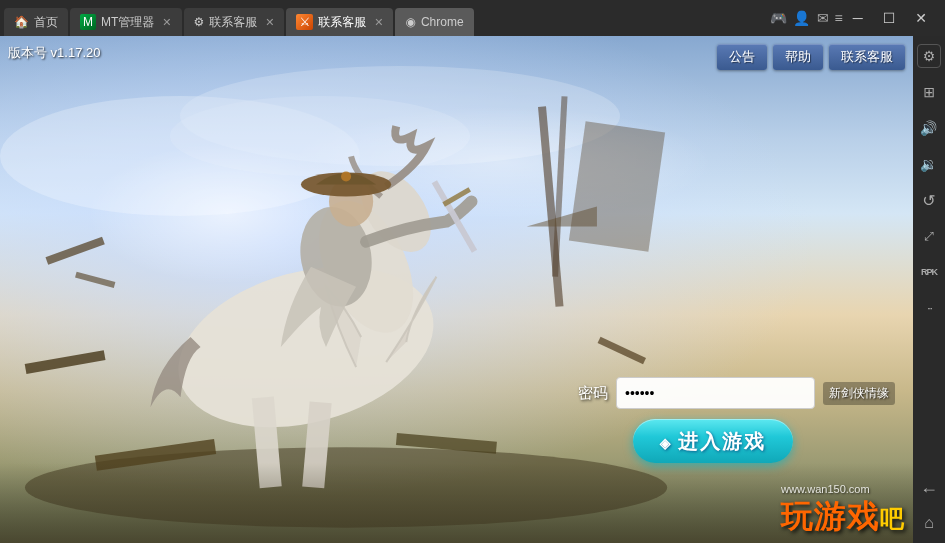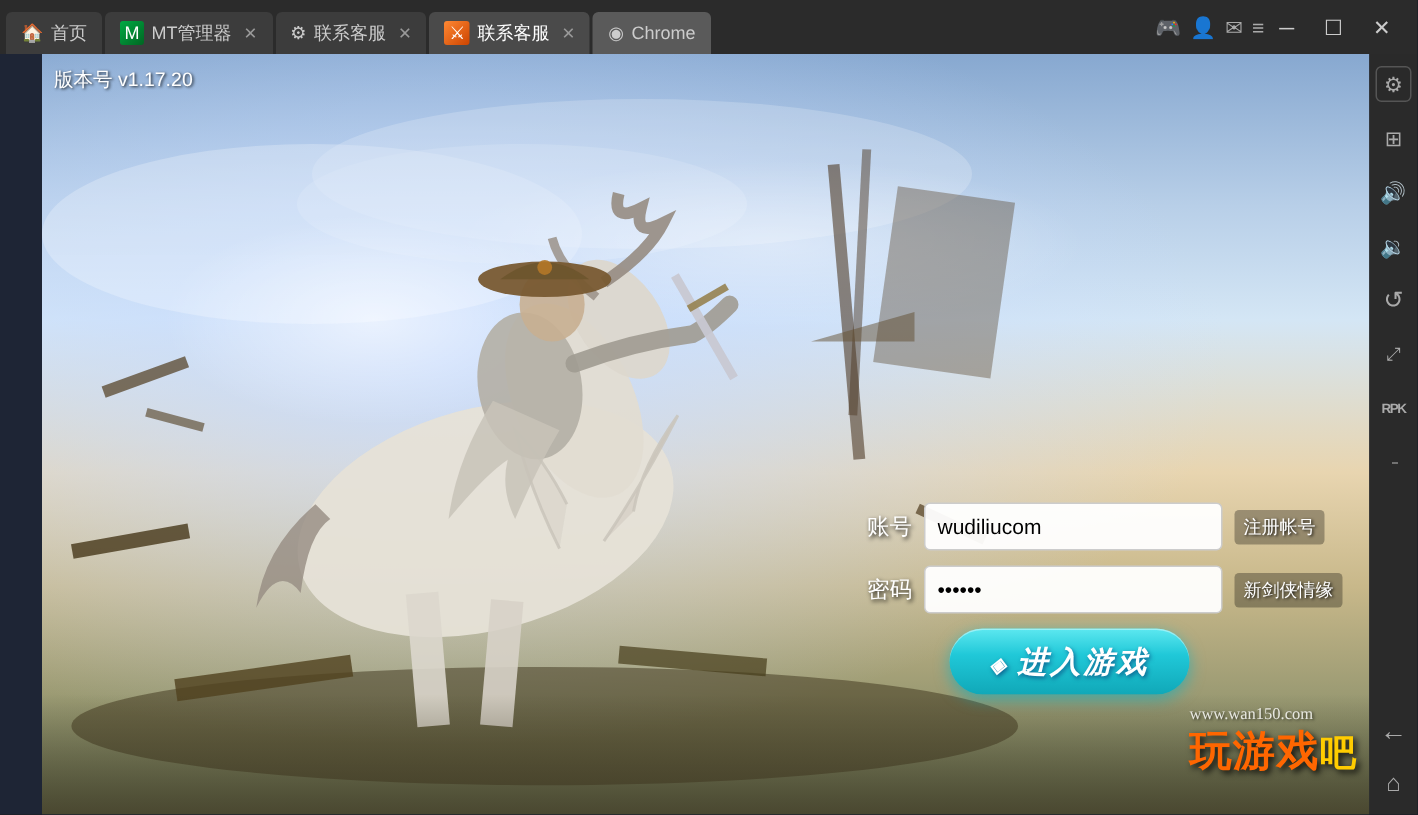--- a/index.html
+++ b/index.html
@@ -109,21 +109,20 @@
       overflow: hidden;
     }
 
     
     .game-bg {
       position: absolute;
       inset: 0;
       background: 
         radial-gradient(ellipse at 30% 40%, rgba(200, 220, 255, 0.9) 0%, transparent 60%),
         linear-gradient(180deg, #87a8d0 0%, #b8cfe8 20%, #d4e6f5 35%, #e8d5b0 55%, #c8b88a 70%, #6a7a5a 100%);
-      margin-left: 28px;
     }
 
     
     .game-bg::before {
       content: '';
       position: absolute;
       inset: 0;
       background:
         radial-gradient(ellipse 200px 100px at 25% 35%, rgba(255,255,255,0.6) 0%, transparent 70%),
         radial-gradient(ellipse 300px 80px at 55% 25%, rgba(255,255,255,0.4) 0%, transparent 70%);
@@ -221,36 +220,34 @@
       border: none;
       border-radius: 22px;
       background: linear-gradient(180deg, #5de8f0 0%, #20c8d8 40%, #10a8b8 100%);
       color: #fff;
       font-size: 20px;
       font-weight: bold;
       text-shadow: 1px 1px 3px rgba(0,0,80,0.5);
       cursor: pointer;
       box-shadow: 0 3px 10px rgba(0,180,200,0.6), inset 0 1px 0 rgba(255,255,255,0.4);
       letter-spacing: 2px;
-      font-style: italic;
     }
 
     
     .enter-btn::before {
       content: '◈ ';
       font-size: 14px;
     }
 
     
     .watermark {
       position: absolute;
-      bottom: 23px;
+      bottom: 4px;
       right: 8px;
       z-index: 20;
-      font-family: Liberation Serif, serif;
     }
     .watermark-text {
       color: #fff;
       font-size: 11px;
       text-shadow: 1px 1px 2px rgba(0,0,0,0.8);
       opacity: 0.8;
     }
     .watermark-logo {
       font-size: 22px;
       font-weight: bold;
@@ -394,37 +391,37 @@
       <rect x="455" y="130" width="6" height="80" fill="rgba(200,200,210,0.95)" transform="rotate(-30,458,170)"></rect>
       <rect x="445" y="148" width="30" height="5" fill="rgba(150,130,80,0.9)" transform="rotate(-30,460,150)"></rect>
 
       <path d="M315,220 Q290,260 285,300 Q310,270 325,260 Q320,280 330,300 Q345,265 360,240" fill="rgba(200,195,185,0.85)"></path>
     </svg>
 
     <div class="ground-overlay"></div>
 
     <div class="game-topbar">
       <span class="version-label">版本号 v1.17.20</span>
+      <div class="top-buttons">
+        <button class="top-btn">公告</button>
+        <button class="top-btn">帮助</button>
+        <button class="top-btn">联系客服</button>
+      </div>
     </div>
 
     <div class="login-panel">
-      <div class="login-row">
-        <span class="login-label">账号</span>
-        <input class="login-input" type="text" value="wudiliucom" style="">
-        <a class="login-link">注册帐号</a>
-      </div>
       <div class="login-row">
         <span class="login-label">密码</span>
         <input class="login-input" type="password" value="123456" style="">
         <a class="login-link">新剑侠情缘</a>
       </div>
       <button class="enter-btn">进入游戏</button>
     </div>
 
     <div class="watermark">
       <div class="watermark-text">www.wan150.com</div>
       <div class="watermark-logo">
-        <span style="color:#ff6600;font-size:28px;font-weight:900;text-shadow:2px 2px 4px rgba(0,0,0,0.9);text-align:right;">玩游戏</span><span style="color:#ffcc00;font-size:24px;font-weight:900;text-shadow:2px 2px 4px rgba(0,0,0,0.9);">吧</span>
+        <span style="color:#ff6600;font-size:32px;font-weight:900;text-shadow:2px 2px 4px rgba(0,0,0,0.9);text-align:right;">玩游戏</span><span style="color:#ffcc00;font-size:24px;font-weight:900;text-shadow:2px 2px 4px rgba(0,0,0,0.9);">吧</span>
       </div>
     </div>
 
   </div>
 </div>
 
 </body></html>

